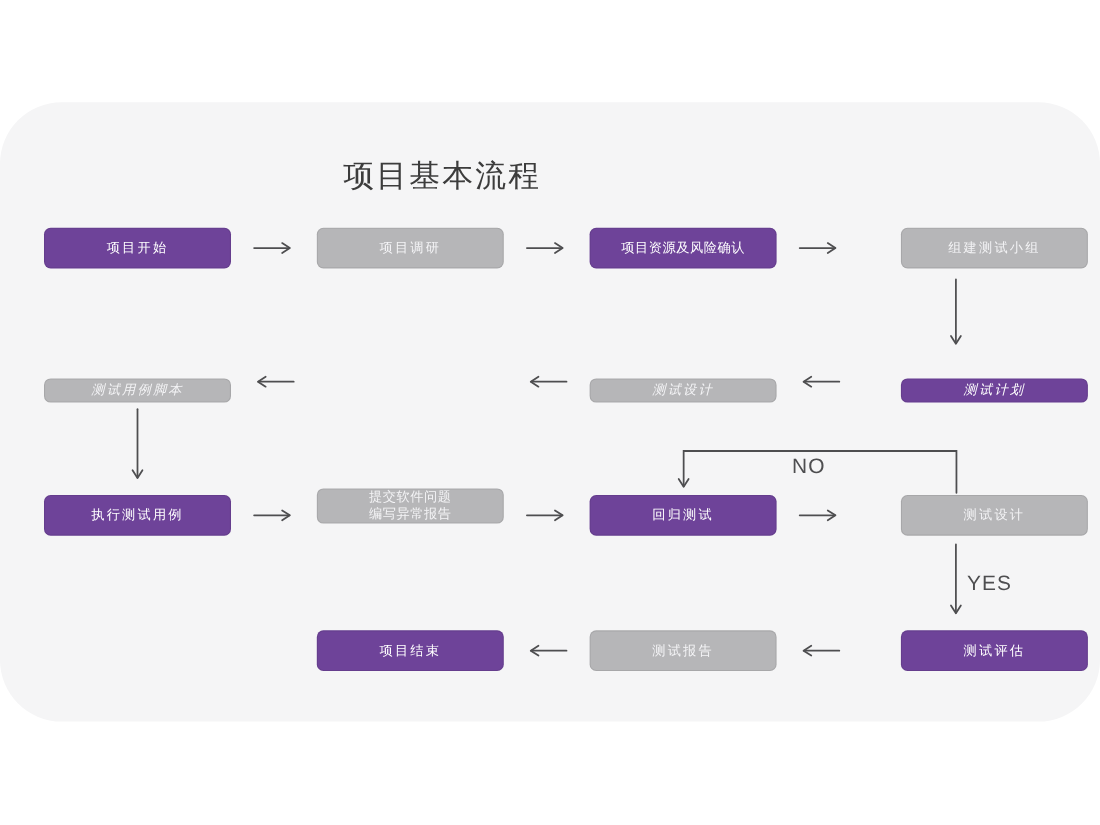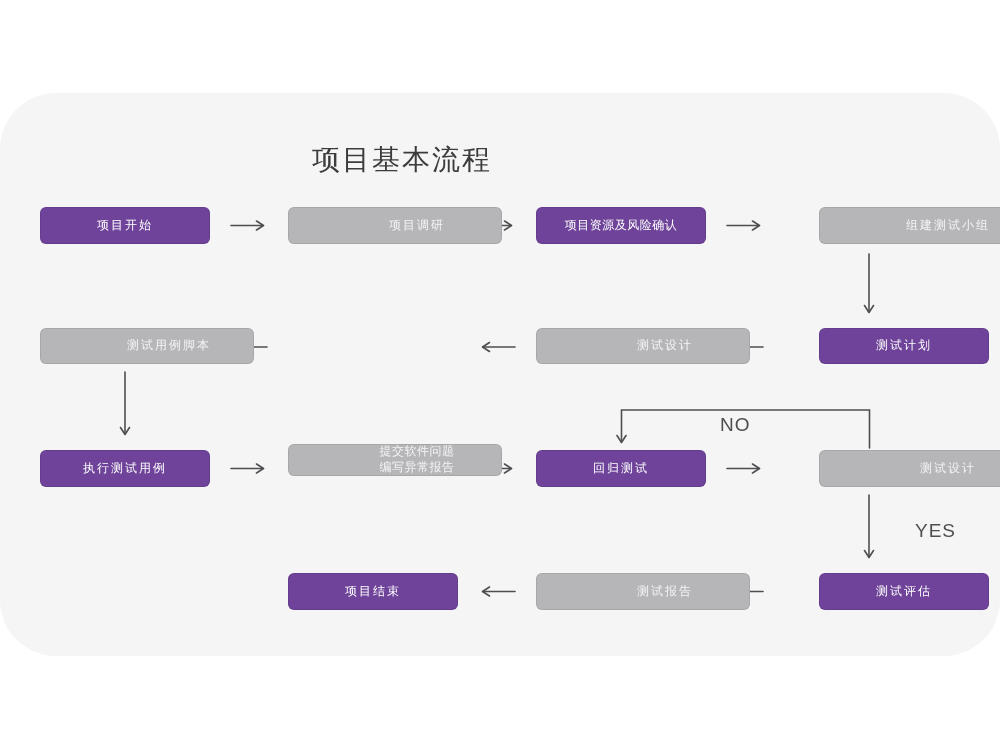--- a/index.html
+++ b/index.html
@@ -25,33 +25,33 @@
   .arrows line,.arrows path.flow{stroke:var(--arrow);stroke-width:1.6;fill:none;stroke-linecap:round;}
   #arrowhead path{stroke:var(--arrow);stroke-width:1.6;fill:none;stroke-linecap:round;stroke-linejoin:round;}
   .node{
     position:absolute;width:170px;border-radius:6px;
     display:flex;align-items:center;justify-content:center;
     font-size:12px;letter-spacing:2px;text-align:center;white-space:pre-line;
     box-shadow:inset 0 0 0 1px rgba(0,0,0,0.08);
     line-height:1.3;
   }
   .node.h1r{height:37px;top:207px;}
-  .node.h2r{height:36px;top:328px;}
+  .node.h2r{height:22px;top:344px;font-style:italic;}
   .node.h3r{height:37px;top:450px;}
   .node.h4r{height:37px;top:573px;}
   .node.purple{background:var(--purple);color:var(--nodeText);}
-  .node.gray{background:var(--gray);color:var(--grayNodeText);padding-left:44px;}
+  .node.gray{background:var(--gray);color:var(--grayNodeText);}
   .node.tall{height:32px;top:444px;}
   .node.tight{letter-spacing:0.5px;}
   .c1{left:40px;} .c2{left:288px;} .c3{left:536px;} .c4{left:784px;margin-left:35px;}
   .edge-label{
     position:absolute;font-size:19px;color:var(--arrow);letter-spacing:1px;font-weight:400;
   }
   .edge-label.no{left:720px;top:414px;width:70px;text-align:left;}
-  .edge-label.yes{left:879px;top:520px;margin-left:36px;}
+  .edge-label.yes{left:879px;top:520px;}
 </style>
 </head>
 <body>
 
 <div class="canvas">
   <div class="card"></div>
 
   <h1 class="title">项目基本流程</h1>
 
   <svg class="arrows" viewBox="0 0 1000 750">

